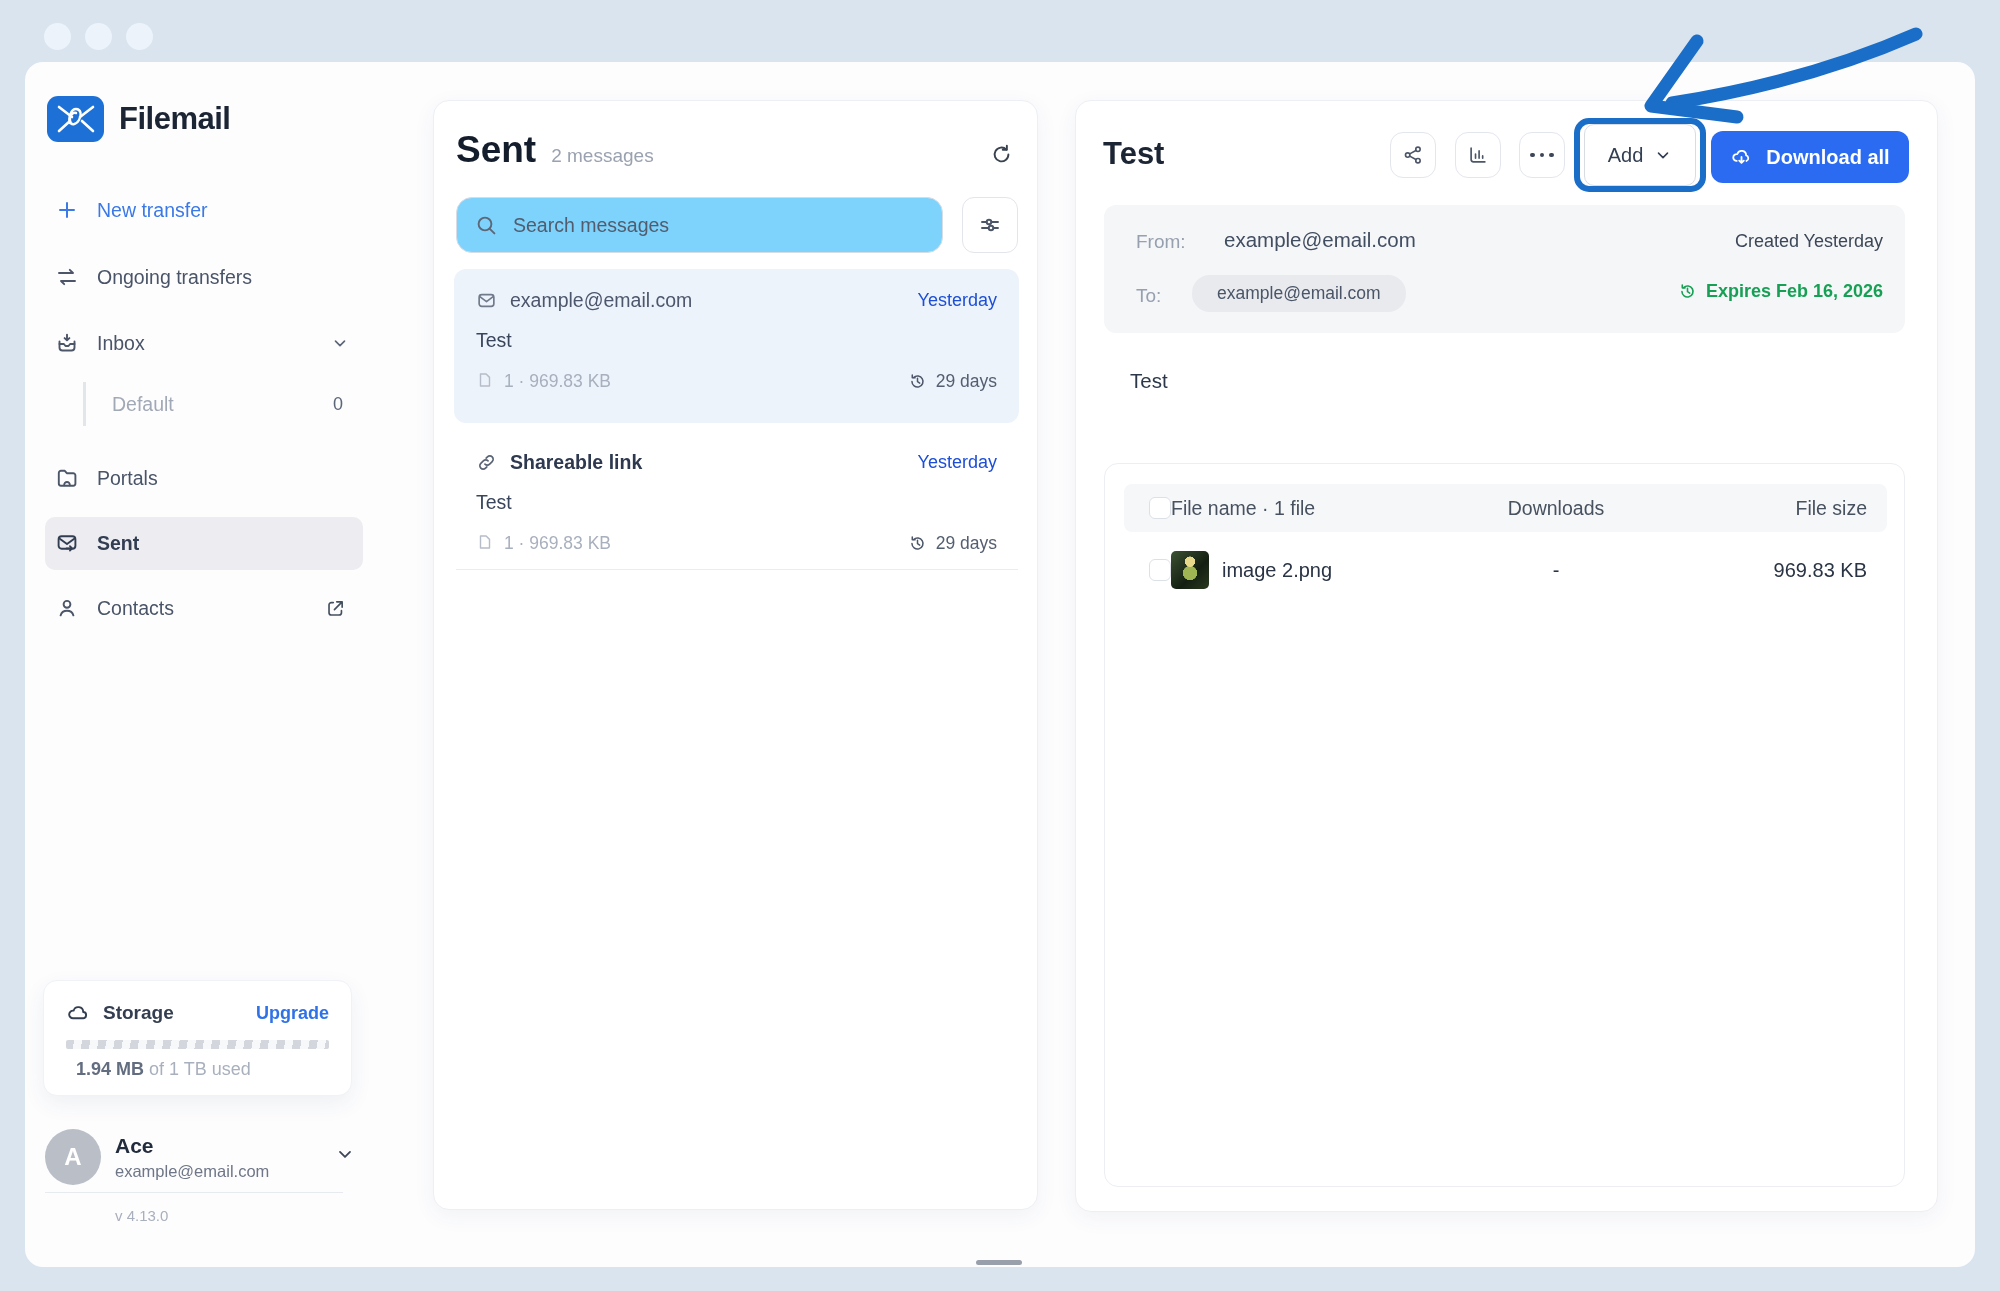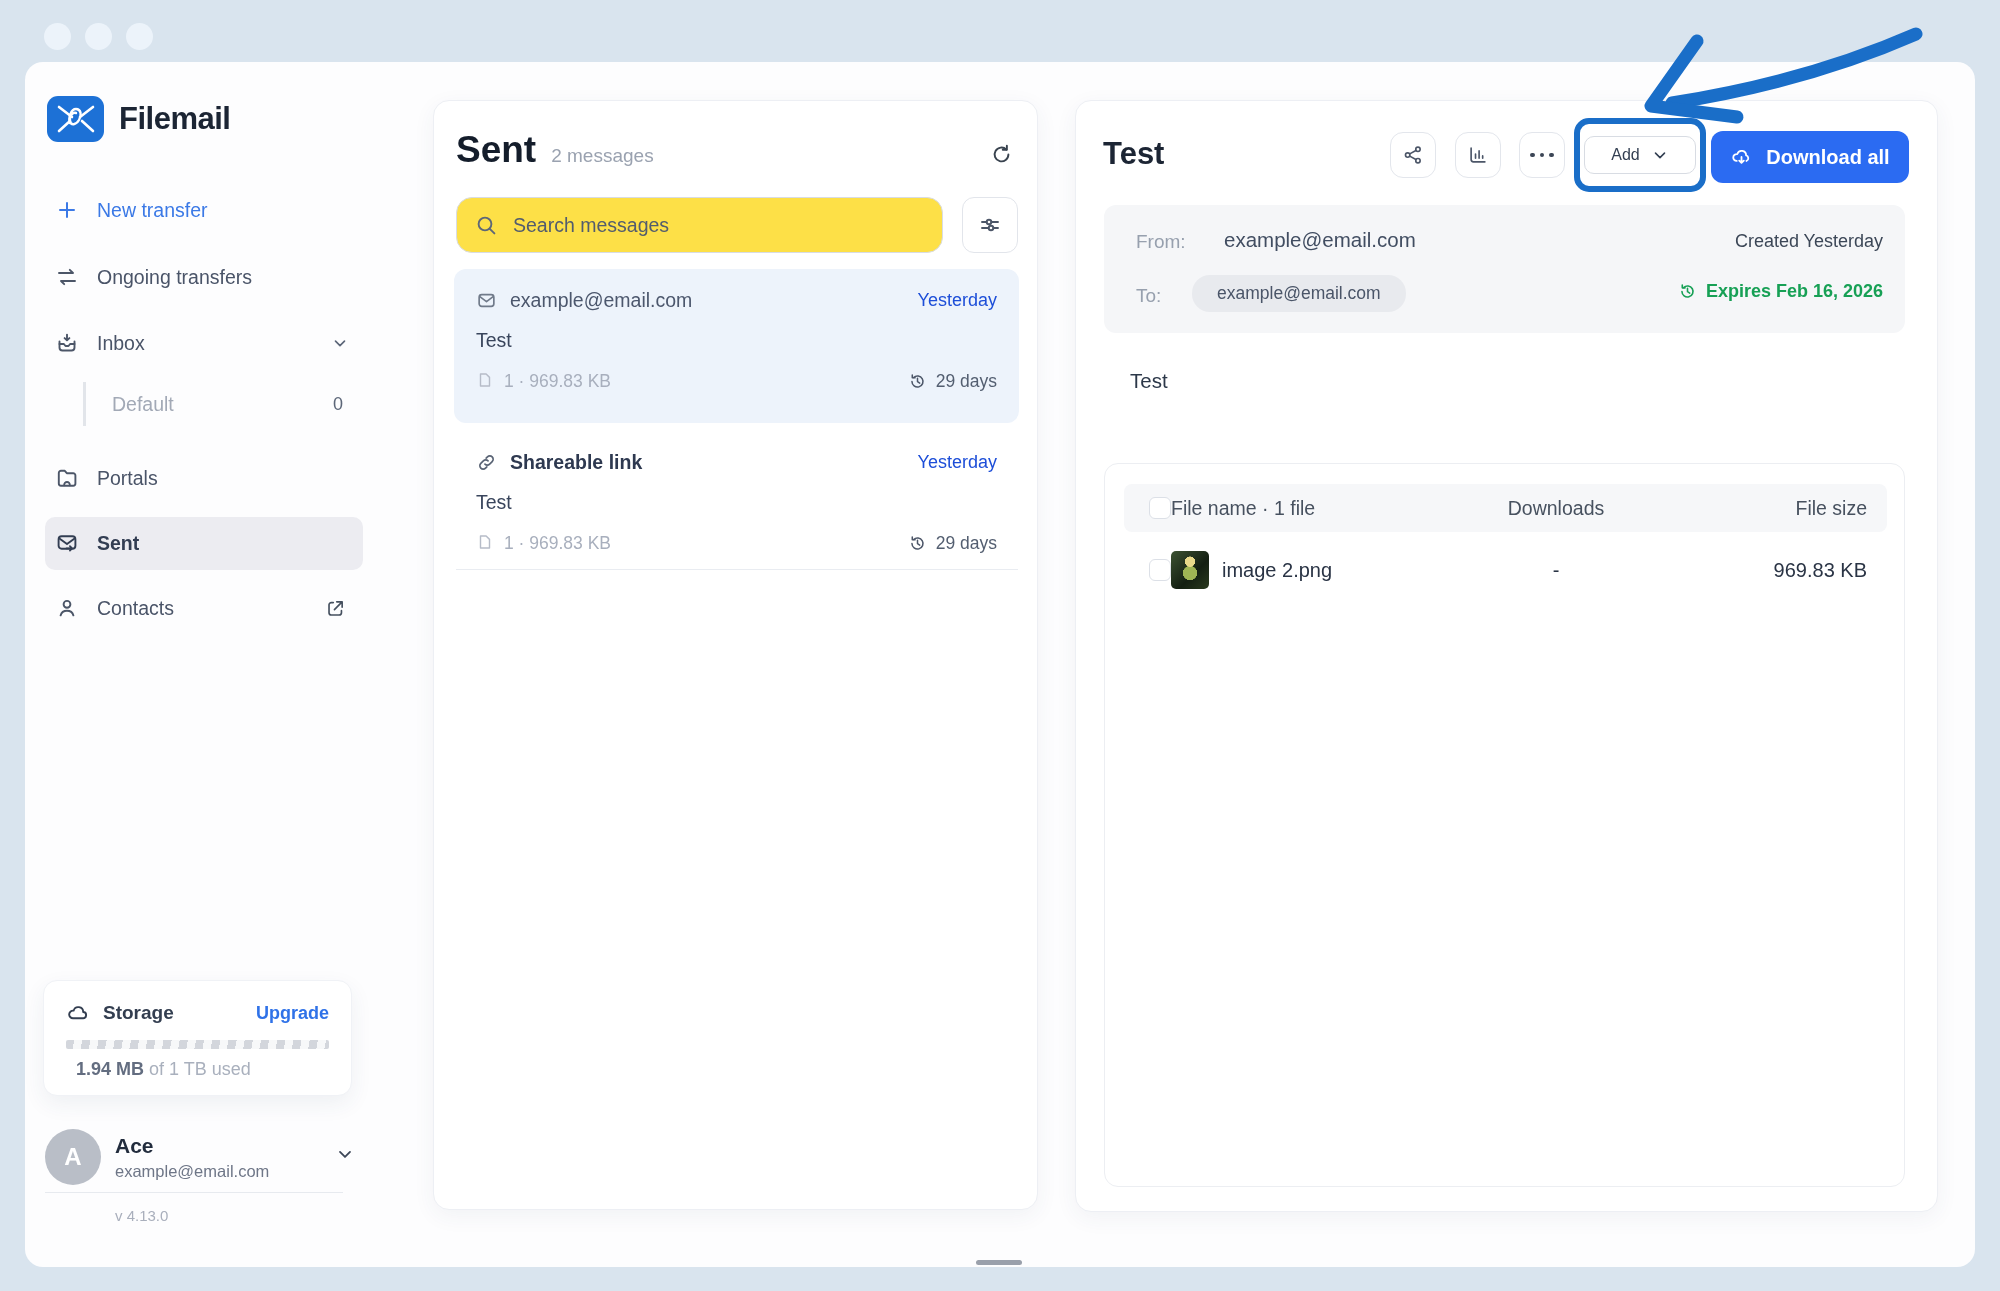--- a/index.html
+++ b/index.html
@@ -59,21 +59,21 @@
   .panel-messages { left:408px; top:38px; width:605px; height:1110px; }
   .panel-detail { left:1050px; top:38px; width:863px; height:1112px; }
   
   .pm-head { position:absolute; left:22px; top:28px; display:flex; align-items:baseline; gap:15px; }
   .pm-title { font-size:37px; font-weight:bold; color:#141d2b; }
   .pm-sub { font-size:19px; color:#9aa2b0; }
   .pm-refresh { position:absolute; right:24px; top:42px; color:#39434f; cursor:pointer; }
   .search-wrap { position:absolute; left:22px; top:96px; width:487px; height:56px; }
   .search-input { width:100%; height:100%; border:1.5px solid #d8dce4; border-radius:16px;
     padding:0 16px 0 56px; font-size:19.5px; color:#2f3949; outline:none;
-    font-family:"Liberation Sans", sans-serif; background:#fde047; }
+    font-family:"Liberation Sans", sans-serif; background:#7dd3fc; }
   .search-input::placeholder { color:#525c6e; opacity:1; }
   .search-ic { position:absolute; left:18px; top:16px; color:#5d6778; pointer-events:none; }
   .filter-btn { position:absolute; left:528px; top:96px; width:56px; height:56px;
     border:1.5px solid #e2e5eb; border-radius:12px; background:#fff; color:#3d4759;
     display:flex; align-items:center; justify-content:center; cursor:pointer; }
   .msg-item { position:absolute; left:20px; width:565px; border-radius:12px; padding:20px 22px; cursor:pointer; }
   .msg-item.selected { background:#edf3fb; }
   .msg-row1 { display:flex; align-items:center; gap:13px; }
   .msg-sender { font-size:19.5px; color:#4c576d; }
   .msg-item.linkitem .msg-sender { font-weight:bold; color:#2e3950; }
@@ -85,23 +85,23 @@
   .msg-divider { position:absolute; left:22px; top:468px; width:562px; height:1px; background:#e9ecf1; }
   
   .pd-title { position:absolute; left:27px; top:35px; font-size:31px; font-weight:bold; color:#1c2534; }
   .btn-sq { position:absolute; top:31px; width:46px; height:46px; background:#fff;
     border:1.5px solid #e3e6ec; border-radius:13px; color:#3c4656;
     display:flex; align-items:center; justify-content:center; cursor:pointer; }
   .more-dots { display:flex; gap:5px; }
   .more-dots i { width:4.5px; height:4.5px; border-radius:50%; background:#3c4656; }
   .add-highlight { position:absolute; left:498px; top:17px; width:132px; height:74px;
     border:6px solid #1a6ec8; border-radius:15px; display:flex; align-items:center; justify-content:center; }
-  .btn-add { width:112px; height:38px; background:#fff; border:1.5px solid #d8dce3; border-radius:10px;
+  .btn-add { width:112px; height:62px; background:#fff; border:1.5px solid #d8dce3; border-radius:10px;
     display:flex; align-items:center; justify-content:center; gap:11px;
-    font-size:16px; color:#333f52; cursor:pointer; font-family:inherit; }
+    font-size:20px; color:#333f52; cursor:pointer; font-family:inherit; }
   .btn-download { position:absolute; left:635px; top:30px; width:198px; height:52px;
     background:#2b6bf2; border:none; border-radius:12px; color:#fff;
     display:flex; align-items:center; justify-content:center; gap:13px;
     font-size:20px; font-weight:bold; cursor:pointer; font-family:inherit; }
   .meta-panel { position:absolute; left:28px; top:104px; width:801px; height:128px;
     background:#f5f6f8; border-radius:12px; }
   .m-label { position:absolute; font-size:19px; color:#97a0ae; }
   .m-from-value { position:absolute; left:120px; top:23px; font-size:20.5px; color:#414d61; }
   .m-created { position:absolute; right:22px; top:26px; font-size:18px; color:#3c4757; }
   .m-chip { position:absolute; left:88px; top:70px; height:37px; line-height:37px;

